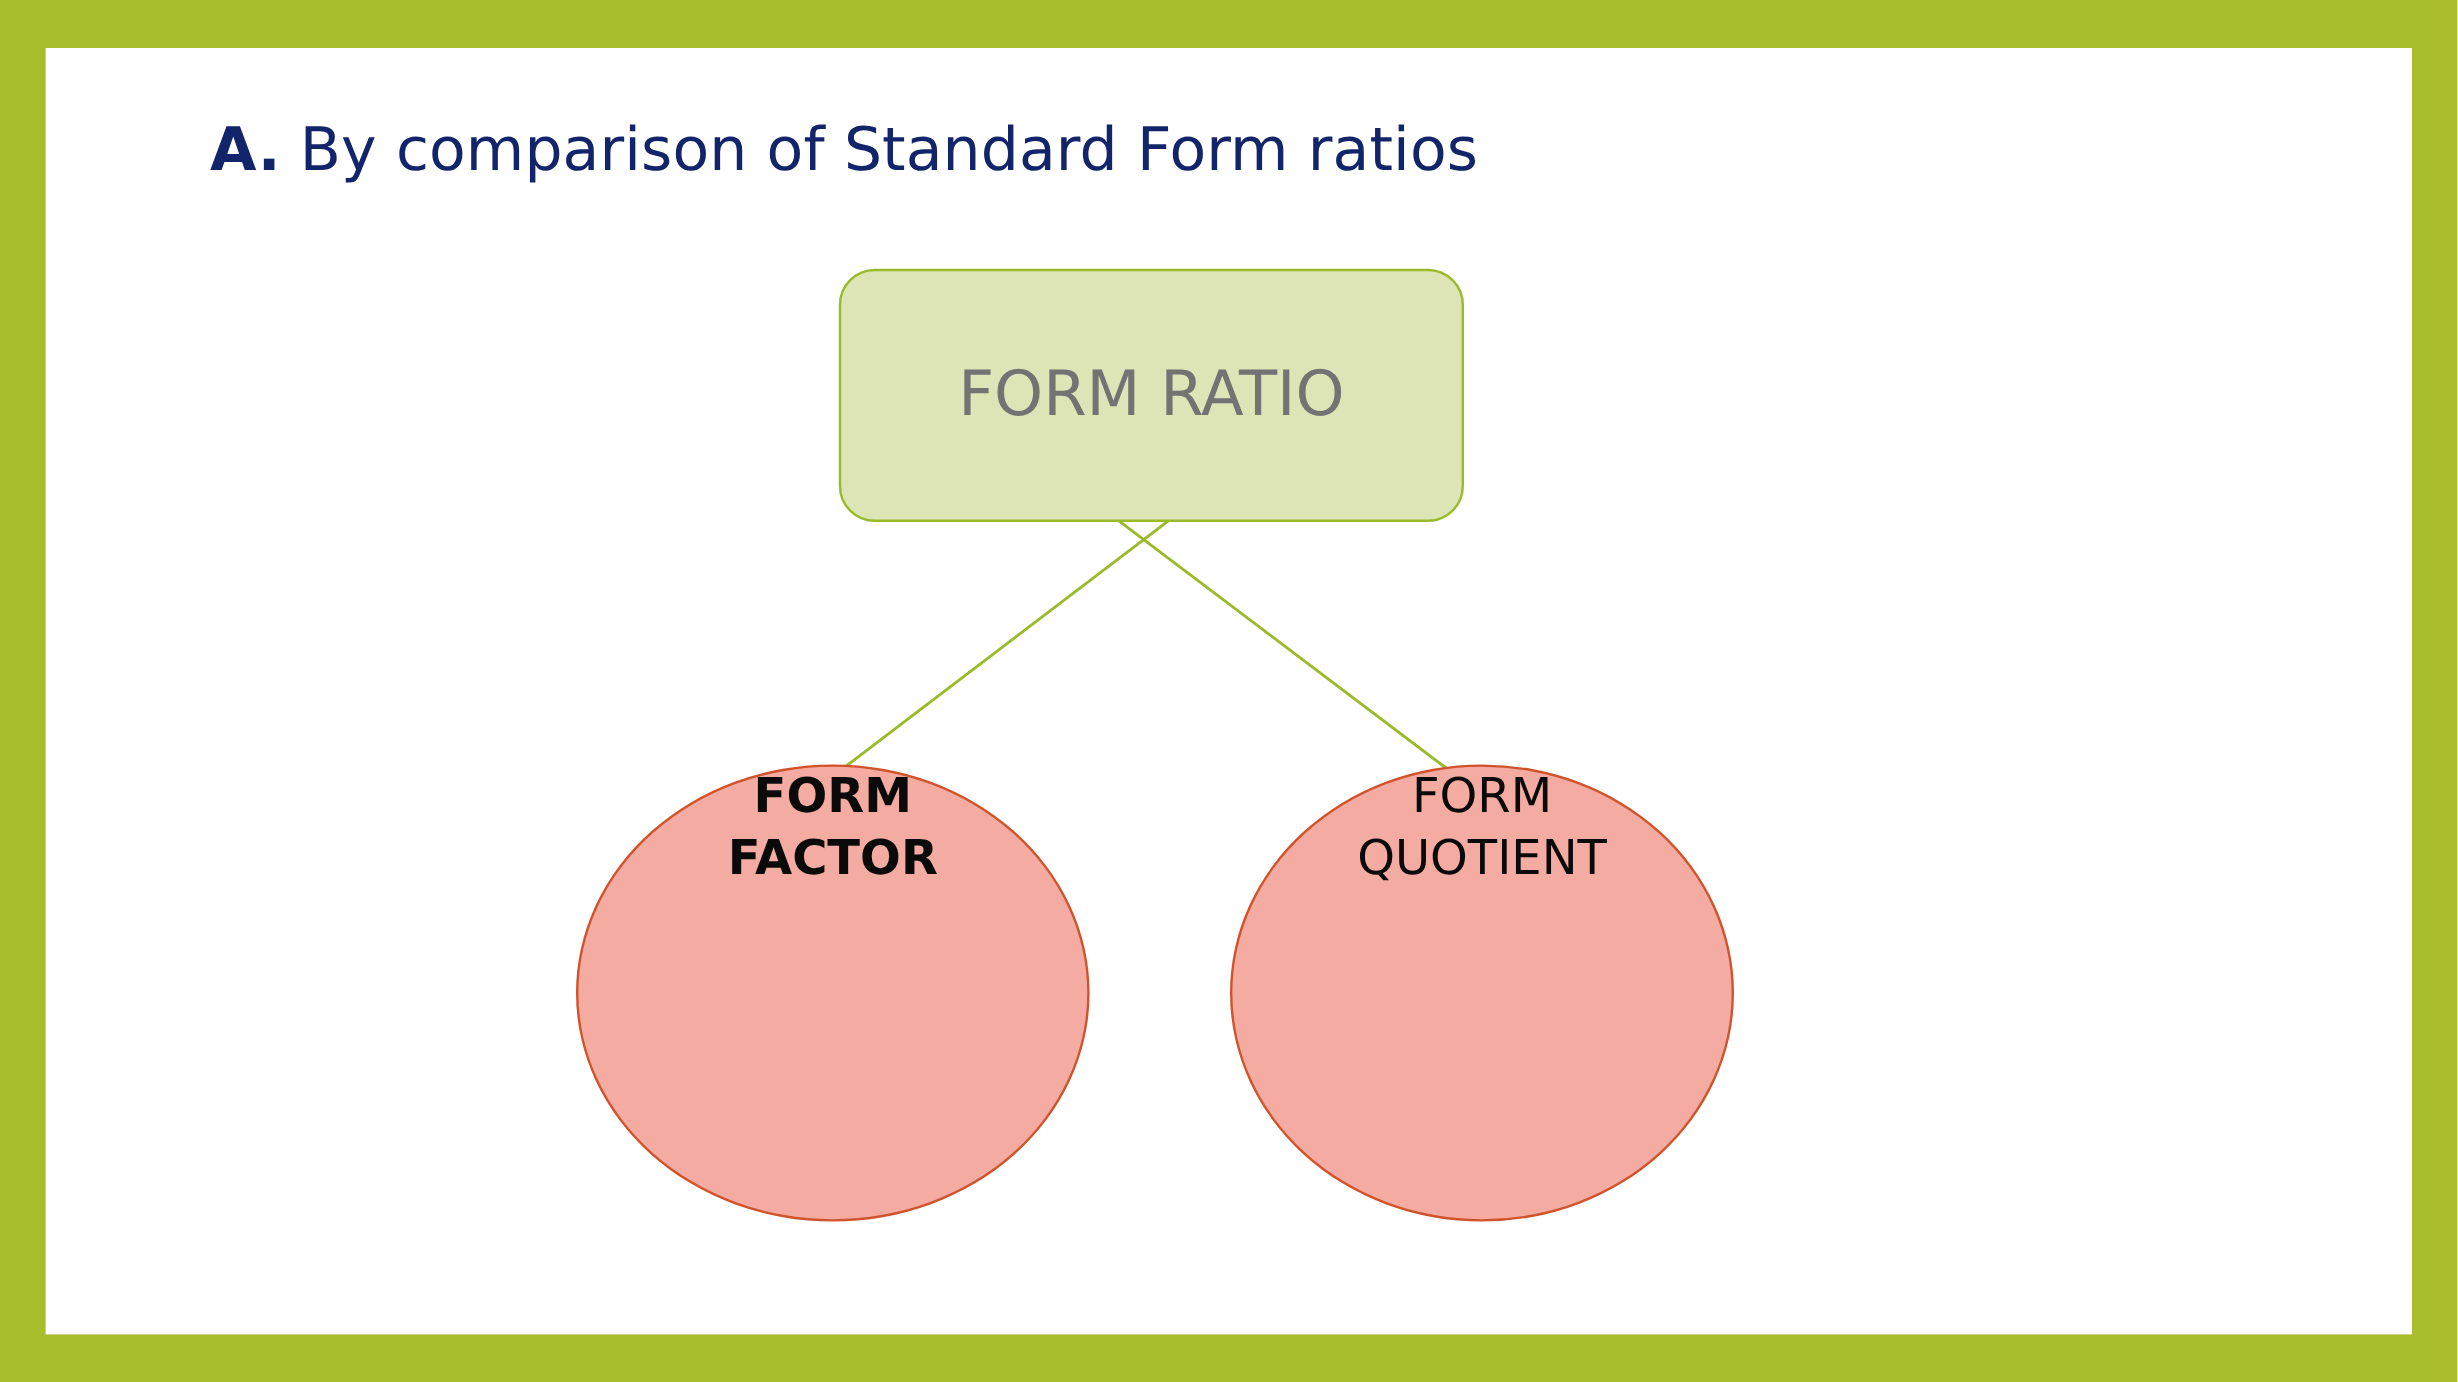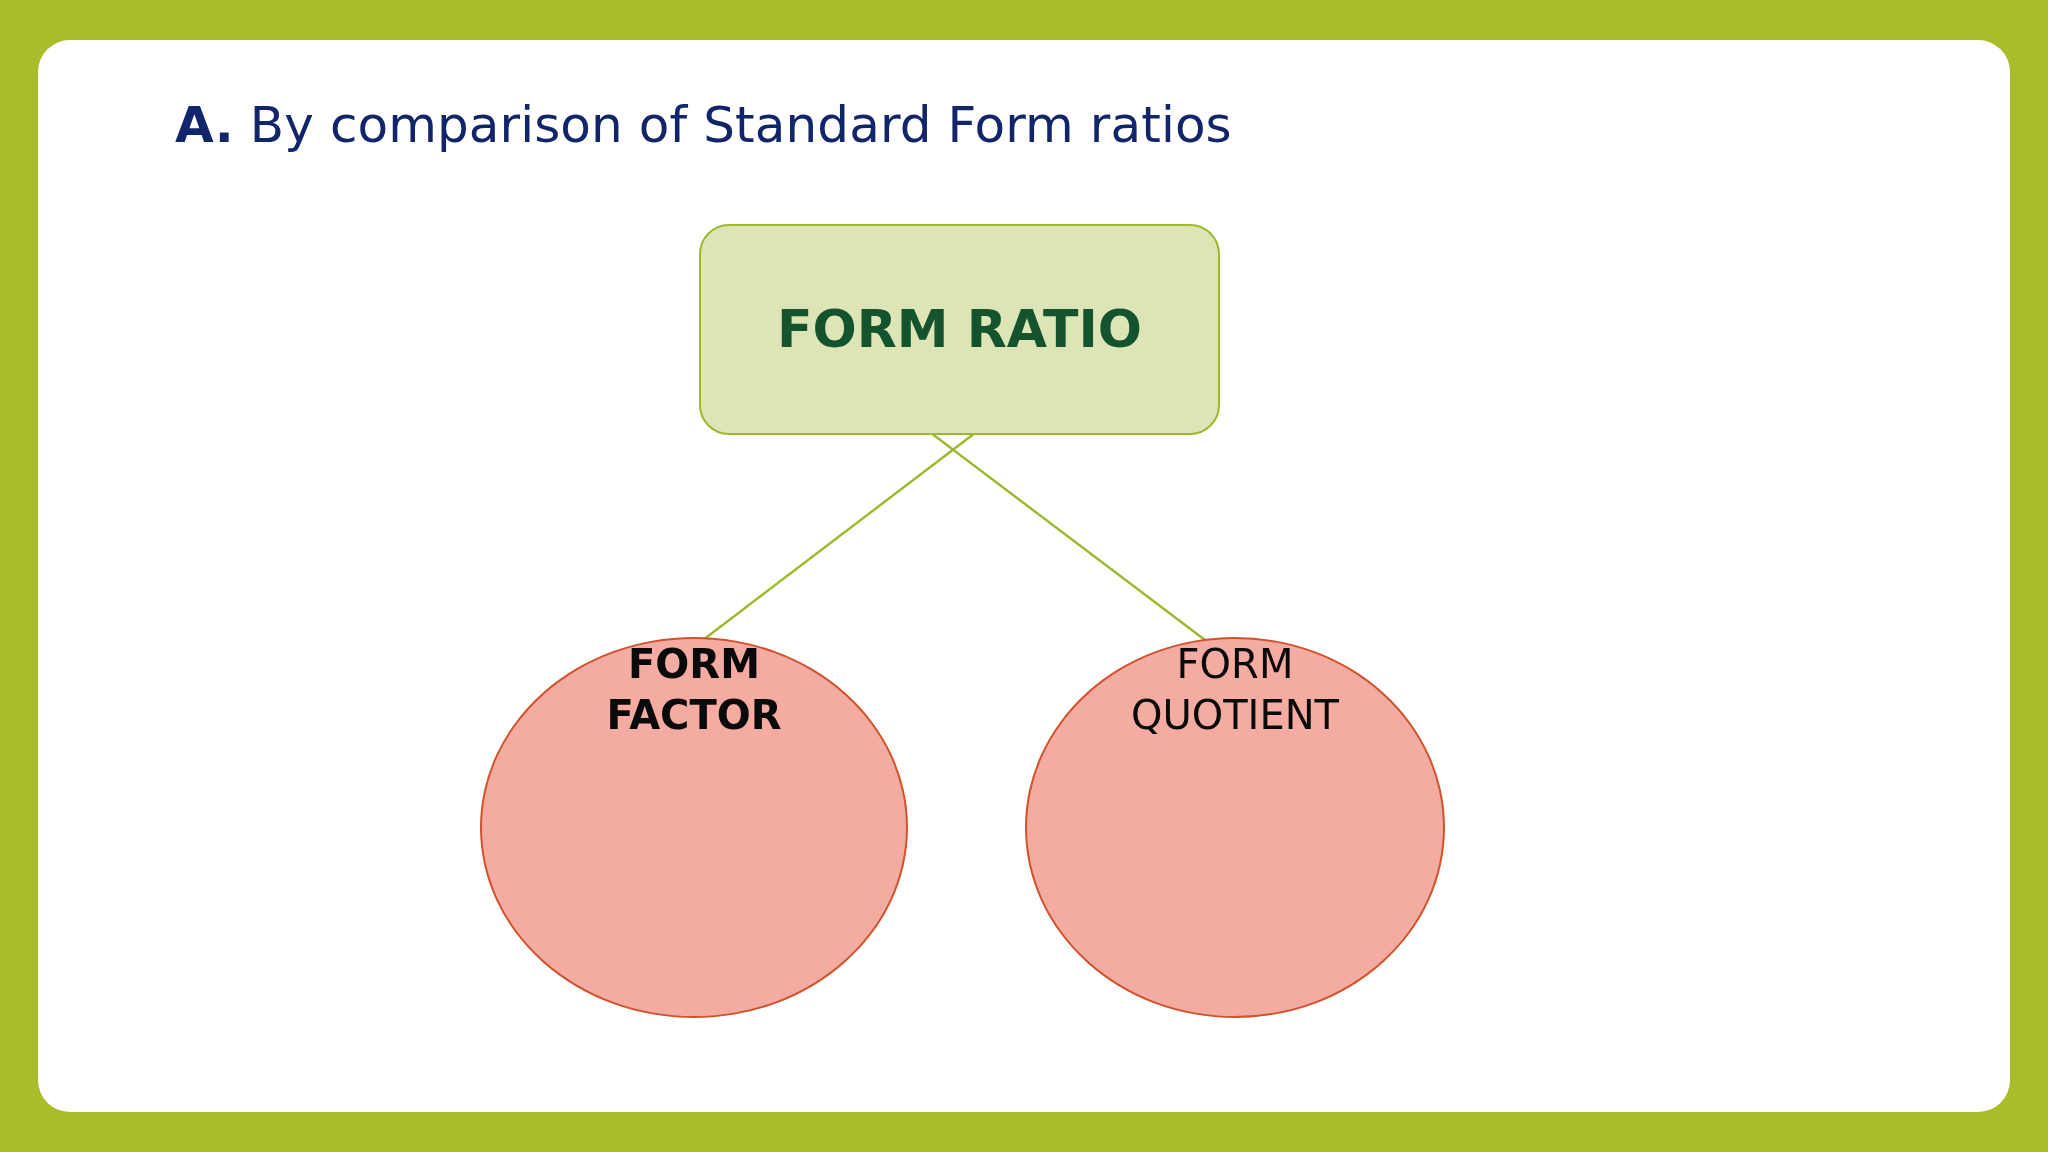--- a/index.html
+++ b/index.html
@@ -18,21 +18,20 @@
   }
 
   
   #canvas {
     position: absolute;
     left: 38px;
     top: 40px;
     width: 1972px;
     height: 1072px;
     background: #ffffff;
-    border-radius: 32px;
   }
 
   
   #title {
     position: absolute;
     left: 137px;
     top: 58px;
     font-family: "DejaVu Sans", sans-serif;
     font-size: 50px;
     line-height: 1.1;
@@ -69,22 +68,22 @@
   #form-ratio-box {
     left: 661px;            
     top: 184px;             
     width: 521px;
     height: 211px;
     background: #dde4b6;
     border: 2px solid #9aba2a;
   }
   #form-ratio-box .node-label {
     font-size: 52px;
-    font-weight: bold;
-    color: #14532d;
+    font-weight: normal;
+    color: #737373;
     text-align: center;
     line-height: 1.12;
     white-space: pre-line;
   }
 
   
   .node-ellipse {
     position: absolute;
     box-sizing: border-box;
     display: flex;

